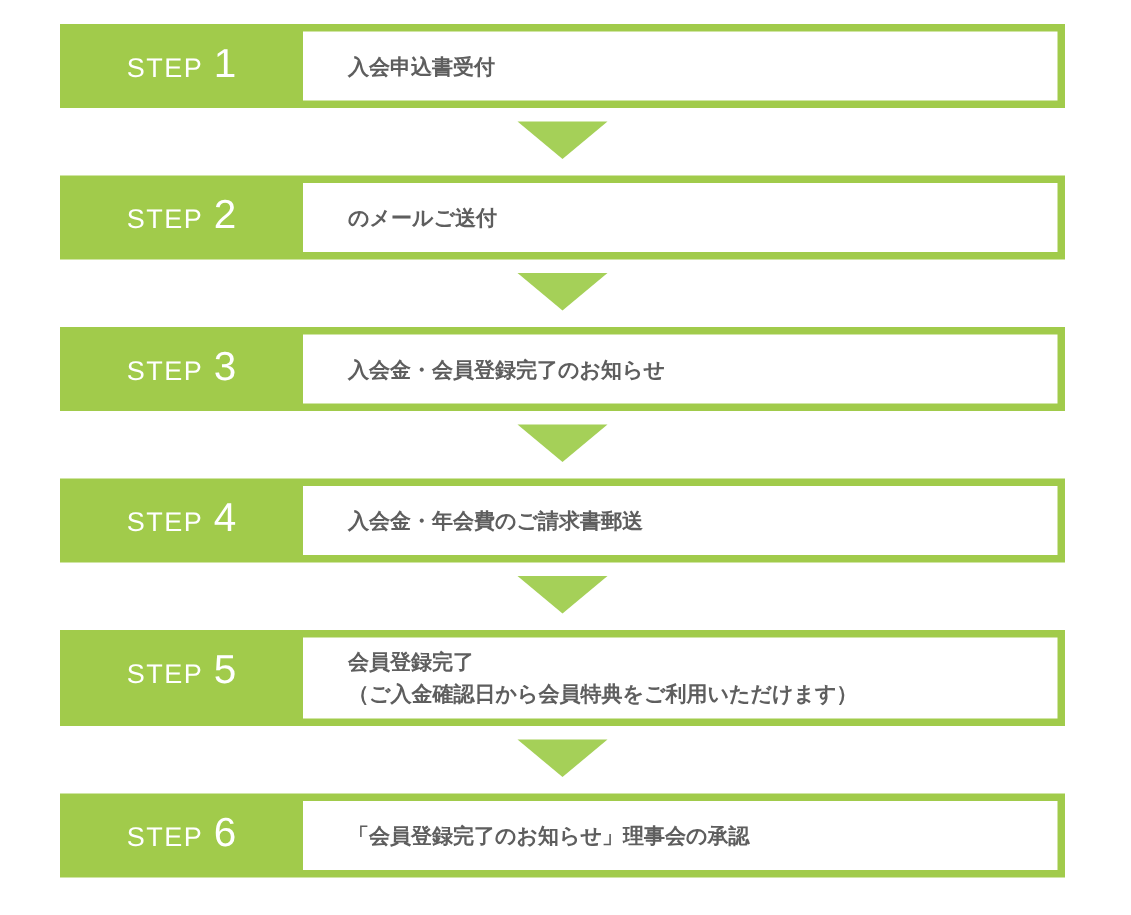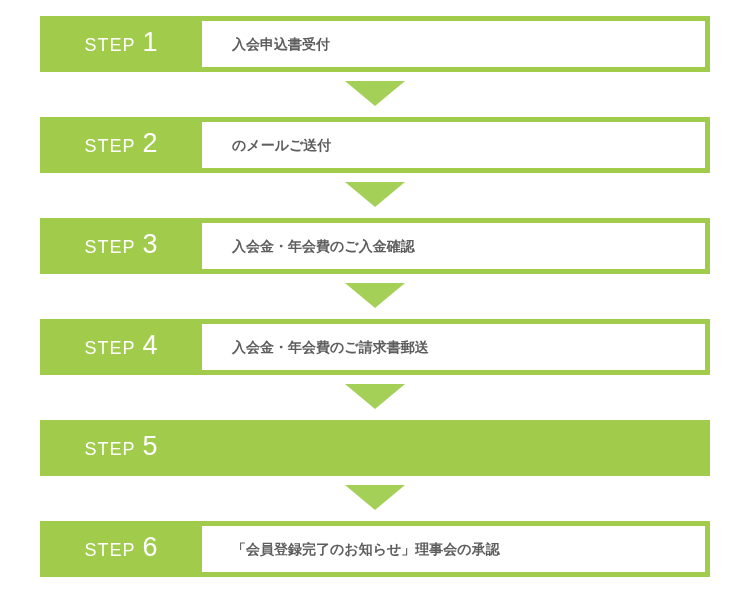--- a/index.html
+++ b/index.html
@@ -101,41 +101,45 @@
     </div>
   </div>
   <div class="arrow-down"></div>
 
   <div class="step-row">
     <div class="step-label">
       <span class="step-word">STEP</span>
       <span class="step-number">3</span>
     </div>
     <div class="step-body">
-      <span class="step-line">入会金・年会費のご入金確認</span>
+      <span class="step-line">入会金・会員登録完了のお知らせ</span>
     </div>
   </div>
   <div class="arrow-down"></div>
 
   <div class="step-row">
     <div class="step-label">
       <span class="step-word">STEP</span>
       <span class="step-number">4</span>
     </div>
     <div class="step-body">
       <span class="step-line">入会金・年会費のご請求書郵送</span>
     </div>
   </div>
   <div class="arrow-down"></div>
 
   <div class="step-row">
     <div class="step-label">
       <span class="step-word">STEP</span>
       <span class="step-number">5</span>
     </div>
+    <div class="step-body">
+      <span class="step-line">会員登録完了</span>
+      <span class="step-line">（ご入金確認日から会員特典をご利用いただけます）</span>
+    </div>
   </div>
   <div class="arrow-down"></div>
 
   <div class="step-row">
     <div class="step-label">
       <span class="step-word">STEP</span>
       <span class="step-number">6</span>
     </div>
     <div class="step-body">
       <span class="step-line">「会員登録完了のお知らせ」理事会の承認</span>

